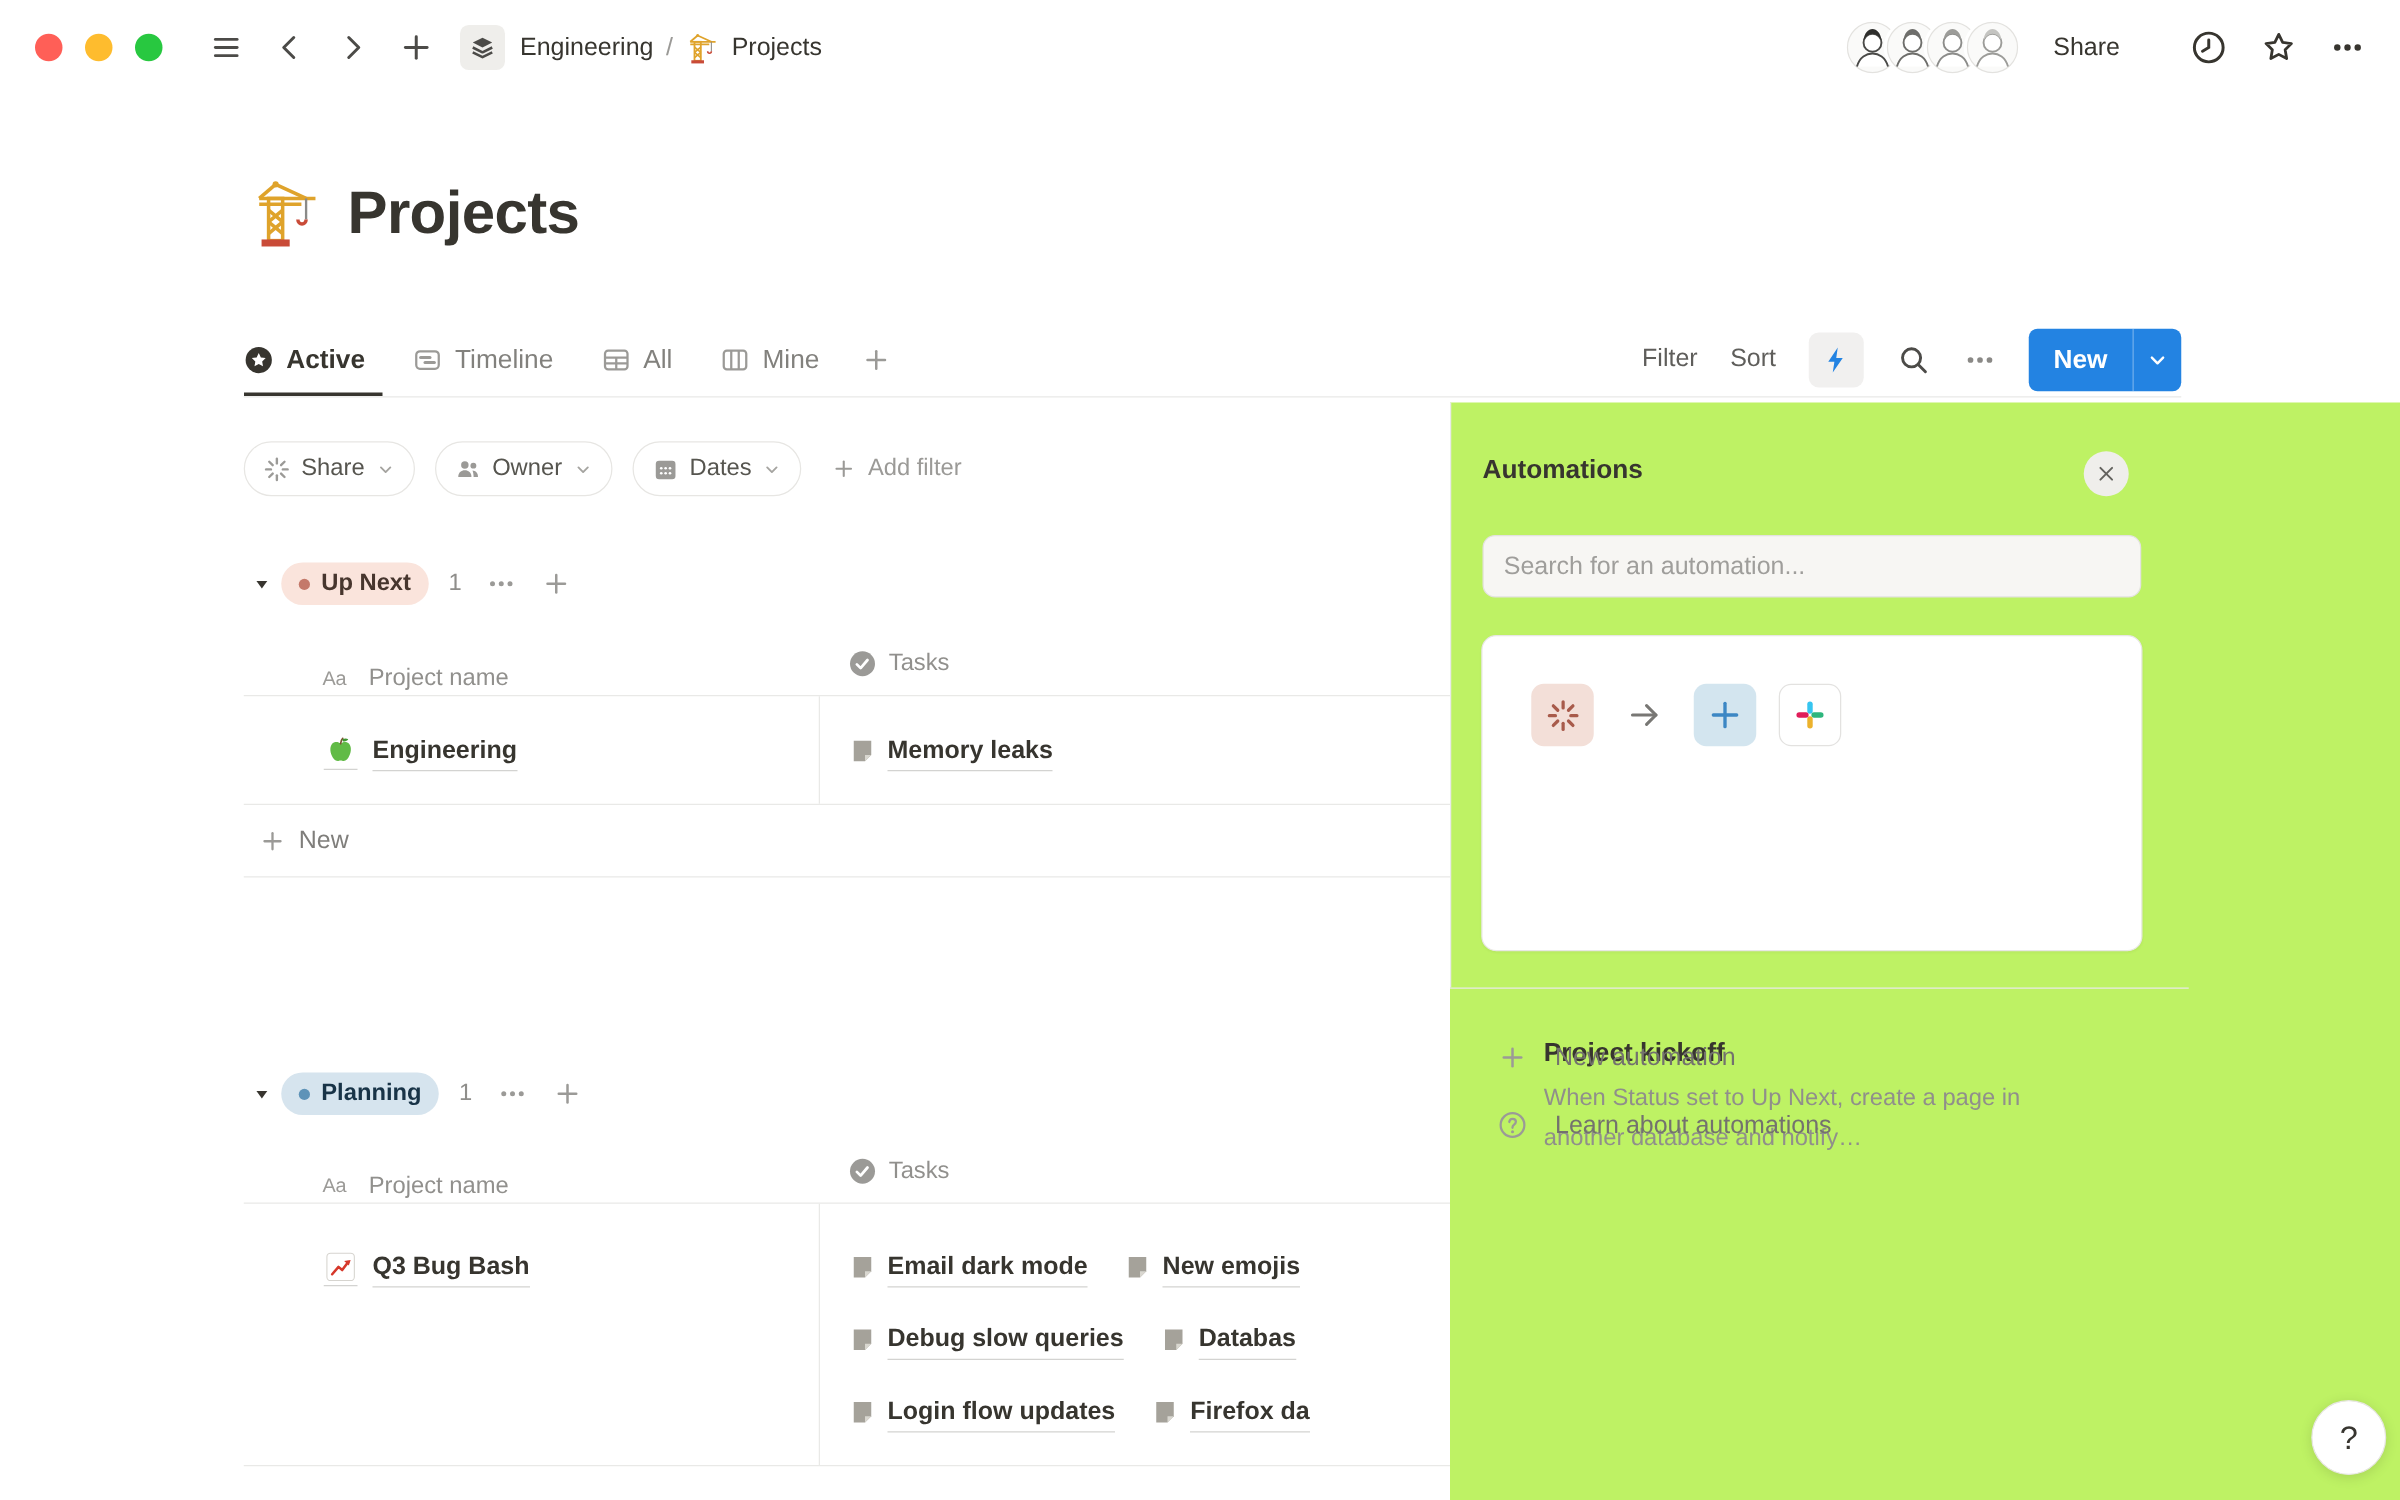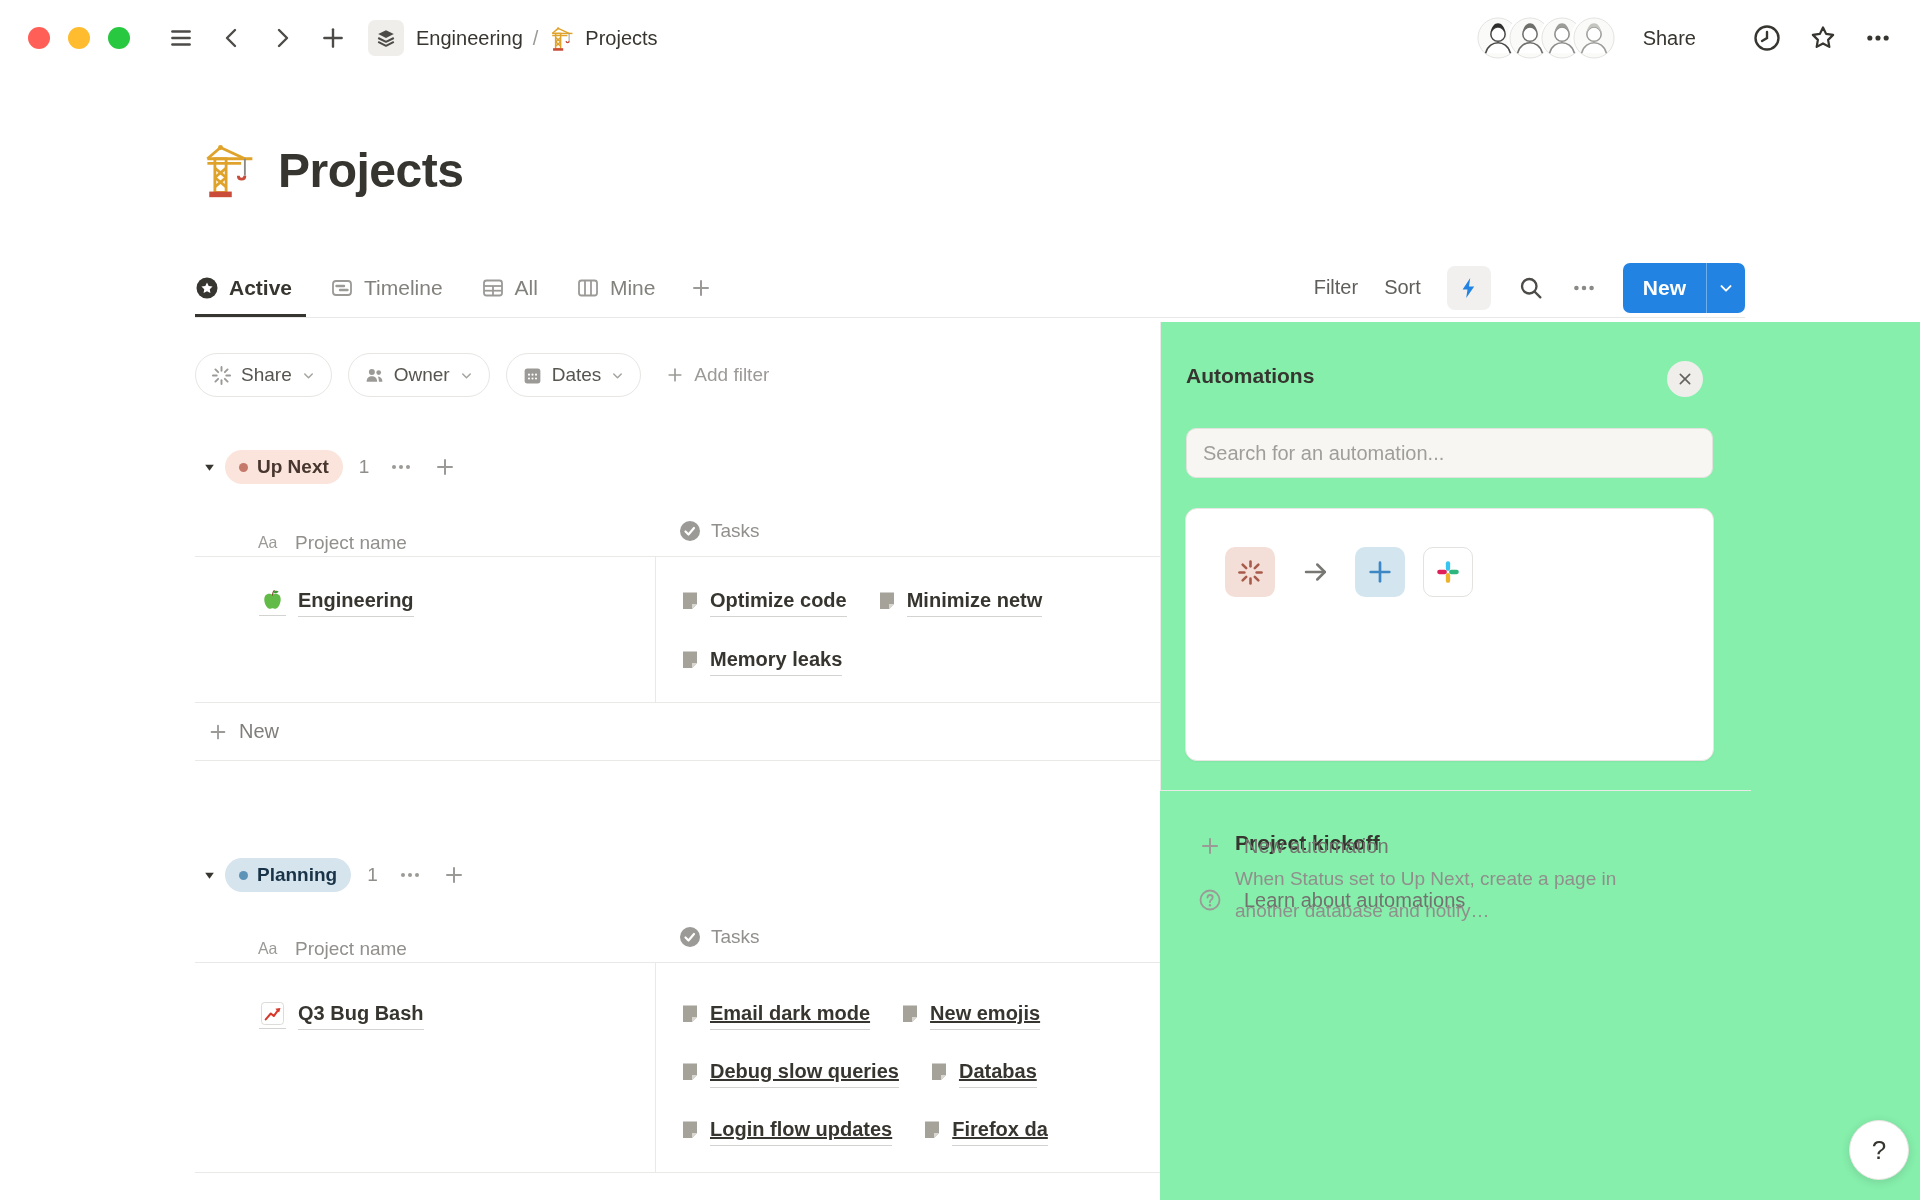--- a/index.html
+++ b/index.html
@@ -57,29 +57,29 @@
   .gtable{position:absolute;left:195px;width:965px;}
   .thead{display:flex;height:50px;align-items:center;border-bottom:1px solid #E9E9E7;font-size:19px;color:#91908D;}
   .th-name{width:460px;box-sizing:border-box;padding-left:62px;display:flex;align-items:center;gap:10px;cursor:pointer;margin-top:24px;}
   .th-tasks{flex:1;box-sizing:border-box;padding-left:24px;display:flex;align-items:center;gap:10px;cursor:pointer;}
   .trow{display:flex;border-bottom:1px solid #E9E9E7;}
   .cell-name{width:460px;box-sizing:border-box;padding-left:64px;}
   .cell-tasks{flex:1;box-sizing:border-box;border-left:1px solid #E9E9E7;padding-left:24px;display:flex;flex-direction:column;}
   .prow1 .cell-name,.prow1 .cell-tasks{padding-top:28px;padding-bottom:26px;}
   .prow1 .cell-tasks{gap:27px;}
   .prow2 .cell-name,.prow2 .cell-tasks{padding-top:35px;padding-bottom:26px;}
-  .prow2 .cell-tasks{gap:26px;text-decoration:underline;}
+  .prow2 .cell-tasks{gap:26px;}
   .pname{display:flex;align-items:center;gap:12px;line-height:30px;cursor:pointer;}
   .pname span,.chip span{font-size:20px;font-weight:600;border-bottom:1.5px solid rgba(55,53,47,.22);padding-bottom:1px;}
   .task-line{display:flex;gap:30px;white-space:nowrap;line-height:30px;}
   .chip{display:inline-flex;align-items:center;gap:10px;cursor:pointer;}
   .new-row{display:flex;align-items:center;gap:10px;height:58px;padding-left:12px;border-bottom:1px solid #E9E9E7;color:#7F7E7B;font-size:20px;cursor:pointer;box-sizing:border-box;}
 
   
-  .panel{position:absolute;left:1160px;top:322px;right:0;bottom:0;background:#86efac;z-index:5;}
+  .panel{position:absolute;left:1160px;top:322px;right:0;bottom:0;background:#bef264;z-index:5;}
   .panel-vdiv{position:absolute;left:0;top:0;width:1px;height:468px;background:#E9E9E7;}
   .panel-hdiv{position:absolute;left:0;top:468px;width:591px;height:1px;background:#E9E9E7;}
   .panel-title{position:absolute;left:26px;top:42px;font-size:21px;font-weight:700;}
   .panel-close{position:absolute;left:507px;top:39px;width:36px;height:36px;border-radius:50%;background:#EFEEEB;display:flex;align-items:center;justify-content:center;cursor:pointer;}
   .panel-search{position:absolute;left:26px;top:106px;width:527px;height:50px;box-sizing:border-box;border:1px solid #E3E2DF;background:#F7F6F3;border-radius:10px;padding:0 16px;font-size:20px;color:#37352F;font-family:inherit;}
   .panel-search::placeholder{color:#9F9E9B;}
   .auto-card{position:absolute;left:25px;top:186px;width:529px;height:253px;box-sizing:border-box;border:1px solid #E8E7E4;border-radius:12px;background:#fff;box-shadow:0 1px 2px rgba(0,0,0,.04);cursor:pointer;}
   .card-icons{position:absolute;left:39px;top:38px;display:flex;align-items:center;}
   .ic-sq{width:50px;height:50px;border-radius:10px;display:flex;align-items:center;justify-content:center;}
   .ic-status{background:#F3DFD8;}
@@ -441,36 +441,20 @@
         <span>Engineering</span>
       </span>
     </div>
     <div class="cell-tasks">
       <div class="task-line">
         <span class="chip">
           <svg width="20" height="20" viewBox="0 0 20 20">
               <path d="M3 1.5h14V13l-5 5H3z" fill="#A5A29A"></path>
               <path d="M17 13l-5 5v-5z" fill="#D9D7D0"></path>
             </svg>
-          <span>Optimize code</span>
-        </span>
-        <span class="chip">
-          <svg width="20" height="20" viewBox="0 0 20 20">
-              <path d="M3 1.5h14V13l-5 5H3z" fill="#A5A29A"></path>
-              <path d="M17 13l-5 5v-5z" fill="#D9D7D0"></path>
-            </svg>
-          <span>Minimize netw</span>
-        </span>
-      </div>
-      <div class="task-line">
-        <span class="chip">
-          <svg width="20" height="20" viewBox="0 0 20 20">
-              <path d="M3 1.5h14V13l-5 5H3z" fill="#A5A29A"></path>
-              <path d="M17 13l-5 5v-5z" fill="#D9D7D0"></path>
-            </svg>
           <span>Memory leaks</span>
         </span>
       </div>
     </div>
   </div>
 
   <div class="new-row">
     <svg width="22" height="22" viewBox="0 0 24 24" stroke="#9B9A97" stroke-width="2" stroke-linecap="round">
         <line x1="12" y1="5" x2="12" y2="19"></line>
         <line x1="5" y1="12" x2="19" y2="12"></line>

